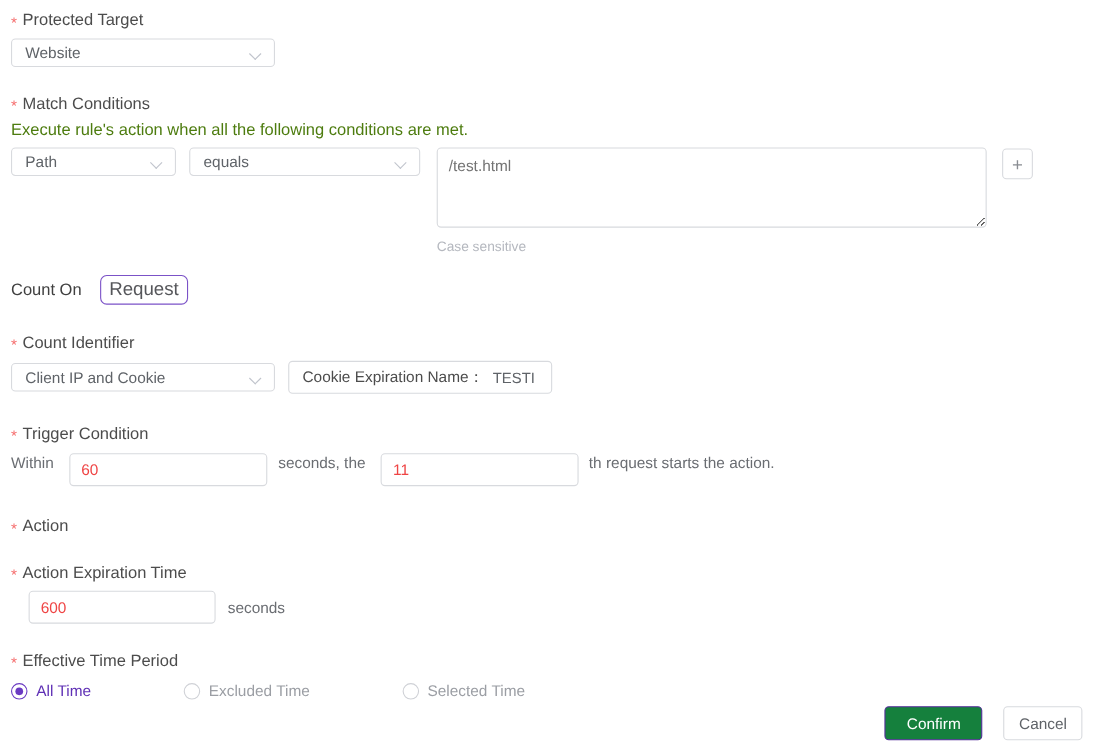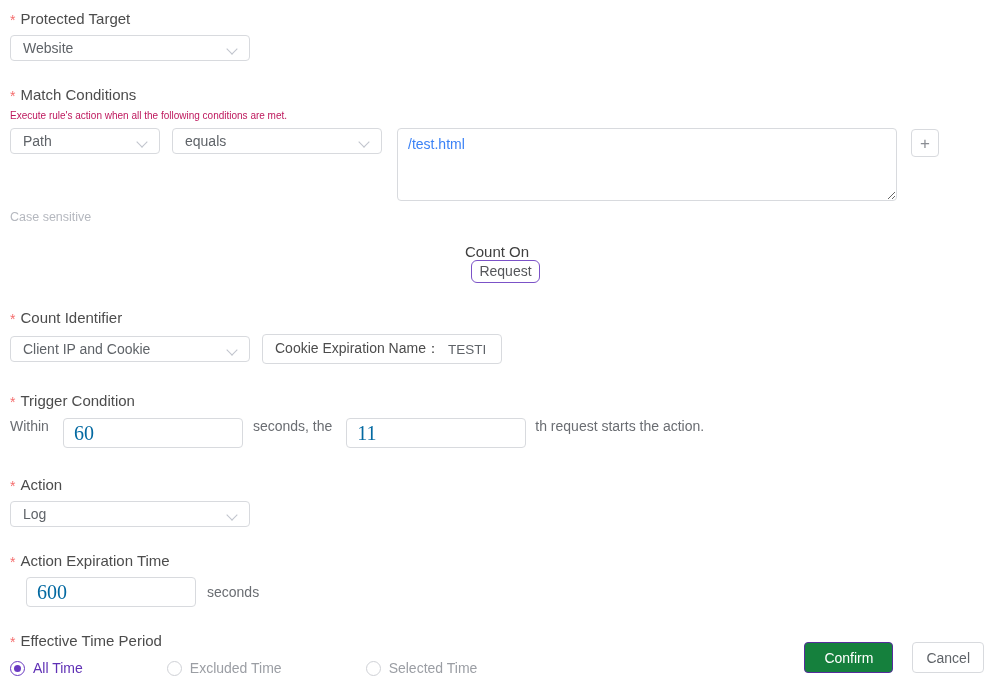--- a/index.html
+++ b/index.html
@@ -9,21 +9,21 @@
     font-family: "Liberation Sans", "DejaVu Sans", sans-serif;
     color: #4c4c4c;
     overflow: hidden;
   }
   .page { width: 995px; height: 683px; padding: 8px 11px 0 10px; position: relative; }
 
   
   .form-label { font-size: 15px; color: #4c4c4c; display: flex; align-items: center; }
   .req { color: #f56c6c; font-size: 14px; margin-right: 5px; position: relative; top: 1px; }
 
-  .hint-text { font-size: 10px; color: #be185d; }
+  .hint-text { font-size: 15px; color: #4d7c0f; }
   .light-hint { font-size: 12.5px; color: #b5b8bf; }
 
   
   .select {
     height: 26px; border: 1px solid #d8dade; border-radius: 4px;
     display: flex; align-items: center; justify-content: space-between;
     padding: 0 12px; font-size: 14px; color: #5f6368; background: #fff;
     cursor: pointer;
   }
   .chevron {
@@ -31,50 +31,50 @@
   }
   .chevron::before {
     content: ""; position: absolute; left: 0; top: 1px;
     width: 7px; height: 7px;
     border-right: 1.4px solid #c0c4cc; border-bottom: 1.4px solid #c0c4cc;
     transform: rotate(45deg);
   }
 
   input.text-input {
     height: 30px; border: 1px solid #d8dade; border-radius: 4px;
-    padding: 0 10px; font-size: 20px; color: #0369a1; outline: none;
-    font-family: Liberation Serif, serif; background: #fff;
+    padding: 0 10px; font-size: 14px; color: #ef4444; outline: none;
+    font-family: Liberation Sans, sans-serif; background: #fff;
   }
 
   
   .sec-protected { margin-top: 2px; }
   .control-gap { margin-top: 8px; }
 
   .sec-match { margin-top: 25px; }
   .match-desc { margin-top: 7px; }
   .match-row { margin-top: 7px; display: flex; align-items: flex-start; }
 
   textarea.pattern-area {
     width: 500px; height: 73px; border: 1px solid #d8dade; border-radius: 4px;
-    padding: 6px 10px; font-size: 14px; color: #3b82f6; font-family: inherit;
+    padding: 6px 10px; font-size: 14px; color: #737373; font-family: inherit;
     resize: both; outline: none; line-height: 1.4;
   }
   .add-btn {
     width: 28px; height: 28px; border: 1px solid #d8dade; border-radius: 4px;
     background: #fff; color: #8a8d93; font-size: 17px; line-height: 1;
     display: flex; align-items: center; justify-content: center; cursor: pointer;
     margin-left: 14px; margin-top: 1px; font-family: inherit;
   }
-  .case-hint { margin-top: 5px; }
-
-  .sec-counton { margin-top: 19px; display: flex; align-items: center; flex-direction: column; }
+  .case-hint { margin-top: 5px; margin-left: 387px; }
+
+  .sec-counton { margin-top: 19px; display: flex; align-items: center; }
   .counton-label { font-size: 15px; color: #404040; }
   .tag-badge {
     margin-left: 17px; border: 1px solid #7b52c7; border-radius: 6px;
-    padding: 2px 7px 3px; font-size: 14px; color: #55565a; background: #fff;
+    padding: 2px 7px 3px; font-size: 17px; color: #55565a; background: #fff;
     cursor: pointer;
   }
 
   .sec-client { margin-top: 26px; }
   .client-row { margin-top: 8px; display: flex; align-items: center; }
   .cookie-box {
     margin-left: 12px; width: 240px; height: 30px;
     border: 1px solid #d8dade; border-radius: 4px;
     display: flex; align-items: center; padding: 0 0 0 12px; overflow: hidden;
   }
@@ -203,24 +203,20 @@
       <input class="text-input num-input t-gap-c" type="text" value="11" style="">
       <span class="t-gap-d">th request starts the action.</span>
     </div>
   </div>
 
   <div class="sec-action">
     <div class="form-label">
       <span class="req">*</span>
       <span>Action</span>
     </div>
-    <div class="select w-240 control-gap">
-      <span>Log</span>
-      <span class="chevron"></span>
-    </div>
   </div>
 
   <div class="sec-expire">
     <div class="form-label">
       <span class="req">*</span>
       <span>Action Expiration Time</span>
     </div>
     <div class="expire-row">
       <input class="text-input num-input" type="text" value="600" style="">
       <span class="unit-text">seconds</span>

